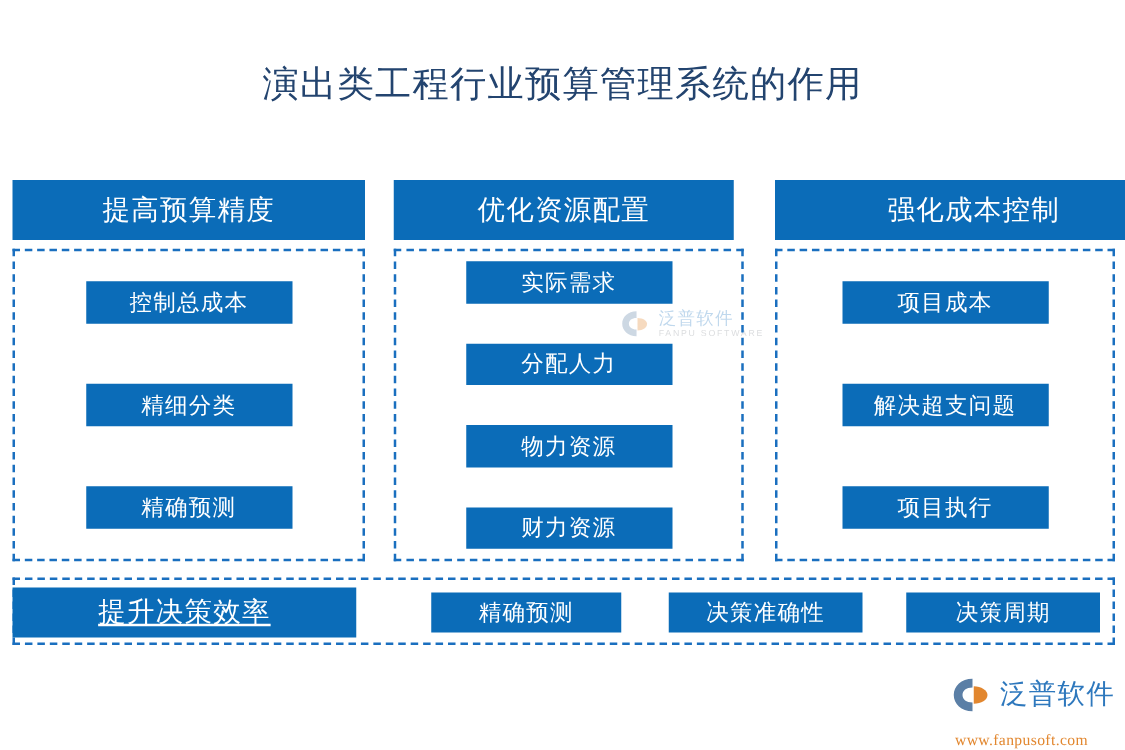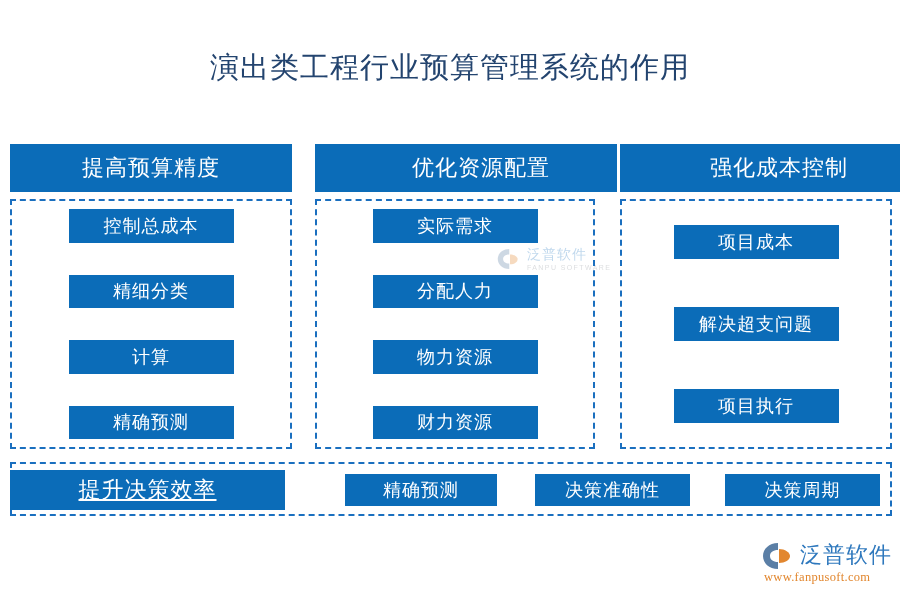--- a/index.html
+++ b/index.html
@@ -66,21 +66,21 @@
     height: 48px;
     background: #0b6cb8;
     color: #ffffff;
     display: flex;
     align-items: center;
     justify-content: center;
     font-size: 22px;
     letter-spacing: 1px;
   }
   #col-header-0 { left: 10px;  top: 144px; width: 282px; }
-  #col-header-1 { left: 315px; top: 144px; width: 272px; padding-left: 30px; }
+  #col-header-1 { left: 315px; top: 144px; width: 272px; }
   #col-header-2 { left: 620px; top: 144px; width: 318px; text-align: center; }
 
   
   .col-body {
     position: absolute;
     top: 199px;
     height: 250px;
     border: 2px dashed #1a6fbf;
     box-sizing: border-box;
     display: flex;
@@ -170,21 +170,21 @@
     left: 38px;
     top: 0px;
     font-size: 22px;
     color: #2e78bd;
     letter-spacing: 1px;
     white-space: nowrap;
   }
   #brand-logo .logo-url {
     position: absolute;
     left: 2px;
-    top: 30px;
+    top: 45px;
     font-size: 12.5px;
     color: #e2872f;
     letter-spacing: .3px;
     white-space: nowrap;
     font-family: "Liberation Serif", "DejaVu Serif", serif;
     text-align: right;
   }
 </style>
 </head>
 <body>
@@ -197,21 +197,20 @@
     <path d="M17 8 C23 8 27 11 27 14 C27 18 23 21 17 21 Z" fill="#e2872f"></path>
   </svg>
   <div class="wm-text">泛普软件</div>
   <div class="wm-sub">FANPU SOFTWARE</div>
 </div>
 
 <div class="col-header" id="col-header-0">提高预算精度</div>
 <div class="col-body" id="col-body-0">
   <div class="item-box">控制总成本</div>
   <div class="item-box">精细分类</div>
-  <div class="item-box">计算</div>
   <div class="item-box">精确预测</div>
 </div>
 
 <div class="col-header" id="col-header-1">优化资源配置</div>
 <div class="col-body" id="col-body-1">
   <div class="item-box">实际需求</div>
   <div class="item-box">分配人力</div>
   <div class="item-box">物力资源</div>
   <div class="item-box">财力资源</div>
 </div>

